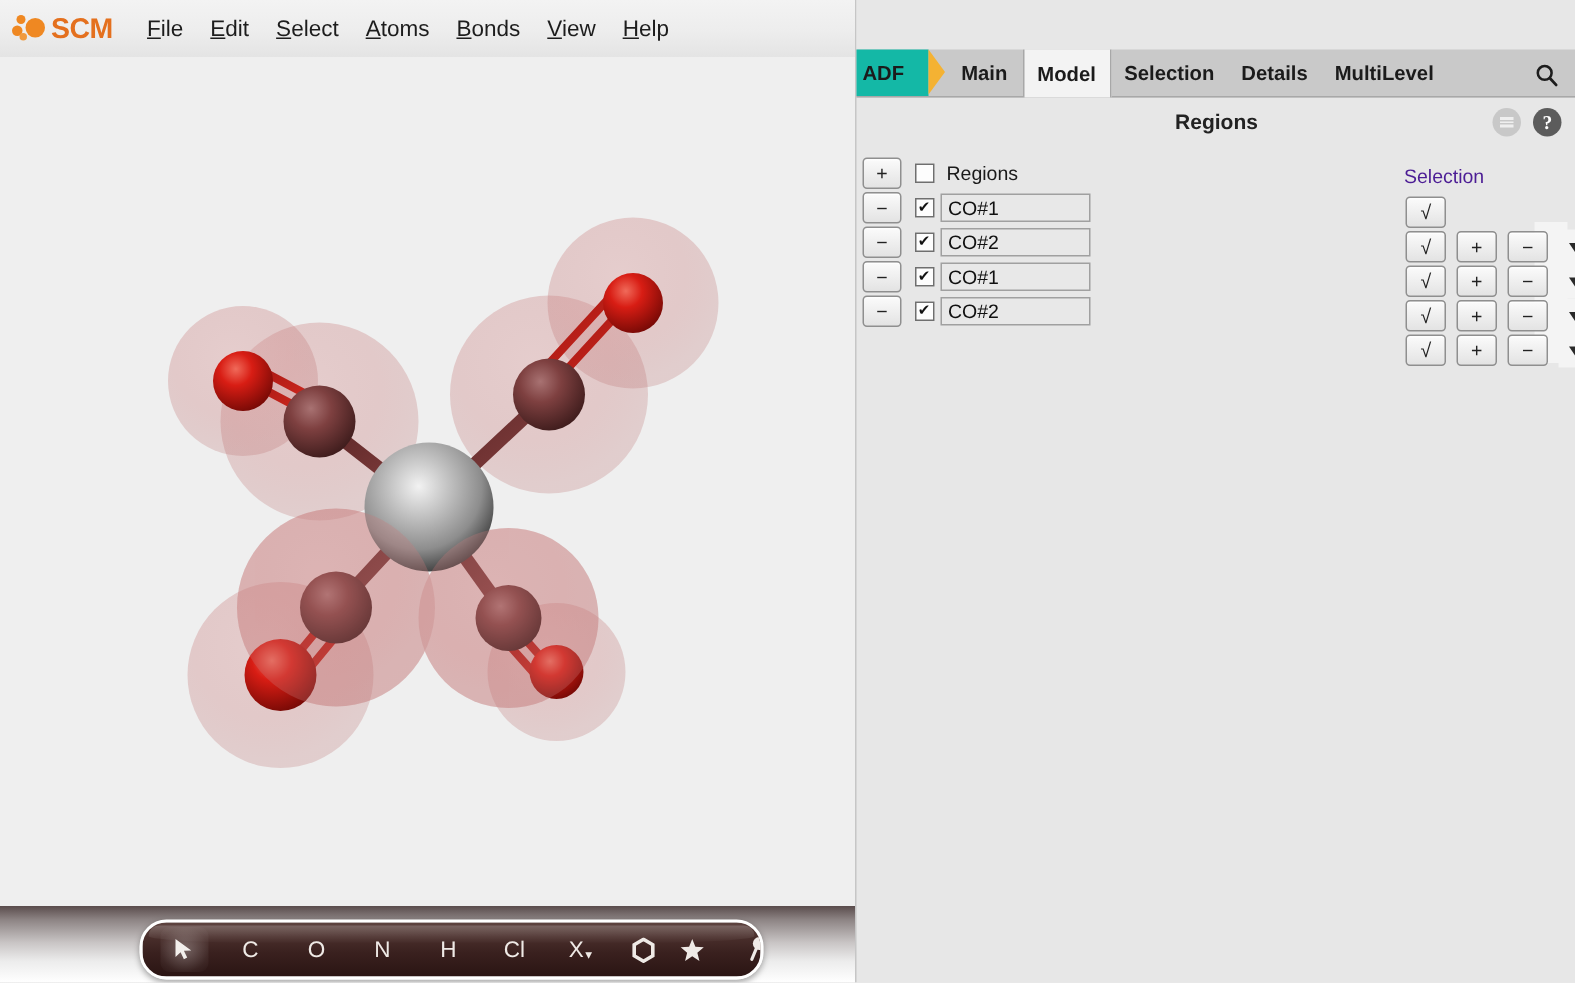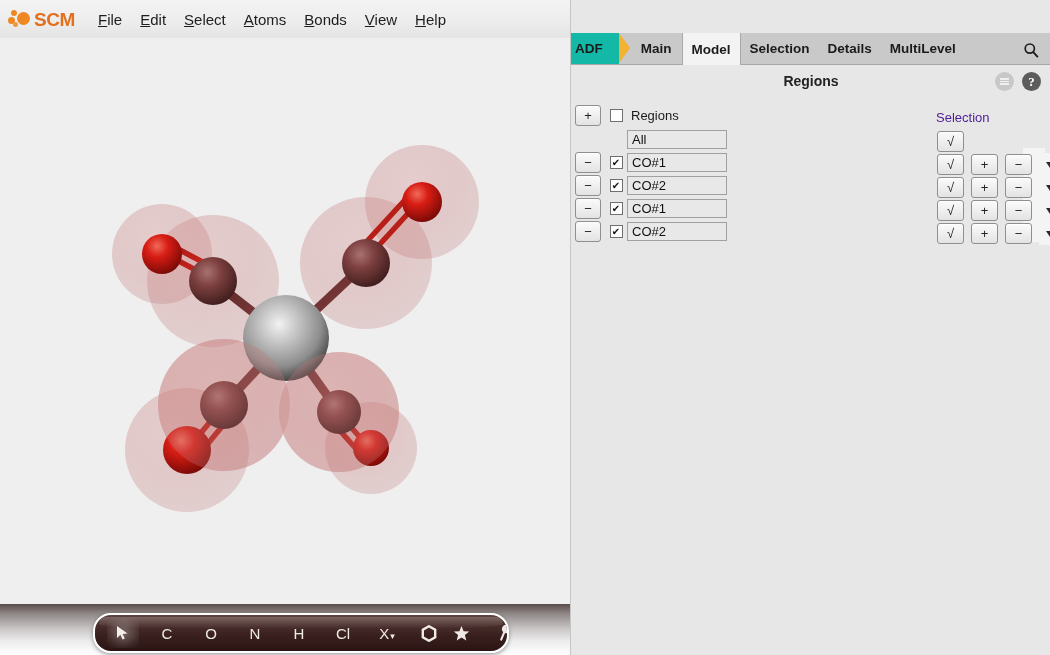--- a/index.html
+++ b/index.html
@@ -365,27 +365,20 @@
       <div class="row">
         <div class="cell-btn">
           <div class="sqbtn">+</div>
         </div>
         <div class="cell-chk">
           <div class="chk"></div>
         </div>
         <div class="hdr-label">Regions</div>
       </div>
 
-      <div class="row" style="height:24px;">
-        <div class="cell-btn"></div>
-        <div class="cell-chk"></div>
-        <div class="cell-name">
-          <div class="namefield">All</div>
-        </div>
-      </div>
 
       <div class="row" style="height:23px;">
         <div class="cell-btn">
           <div class="sqbtn">−</div>
         </div>
         <div class="cell-chk">
           <div class="chk">✔</div>
         </div>
         <div class="cell-name">
           <div class="namefield">CO#1</div>

